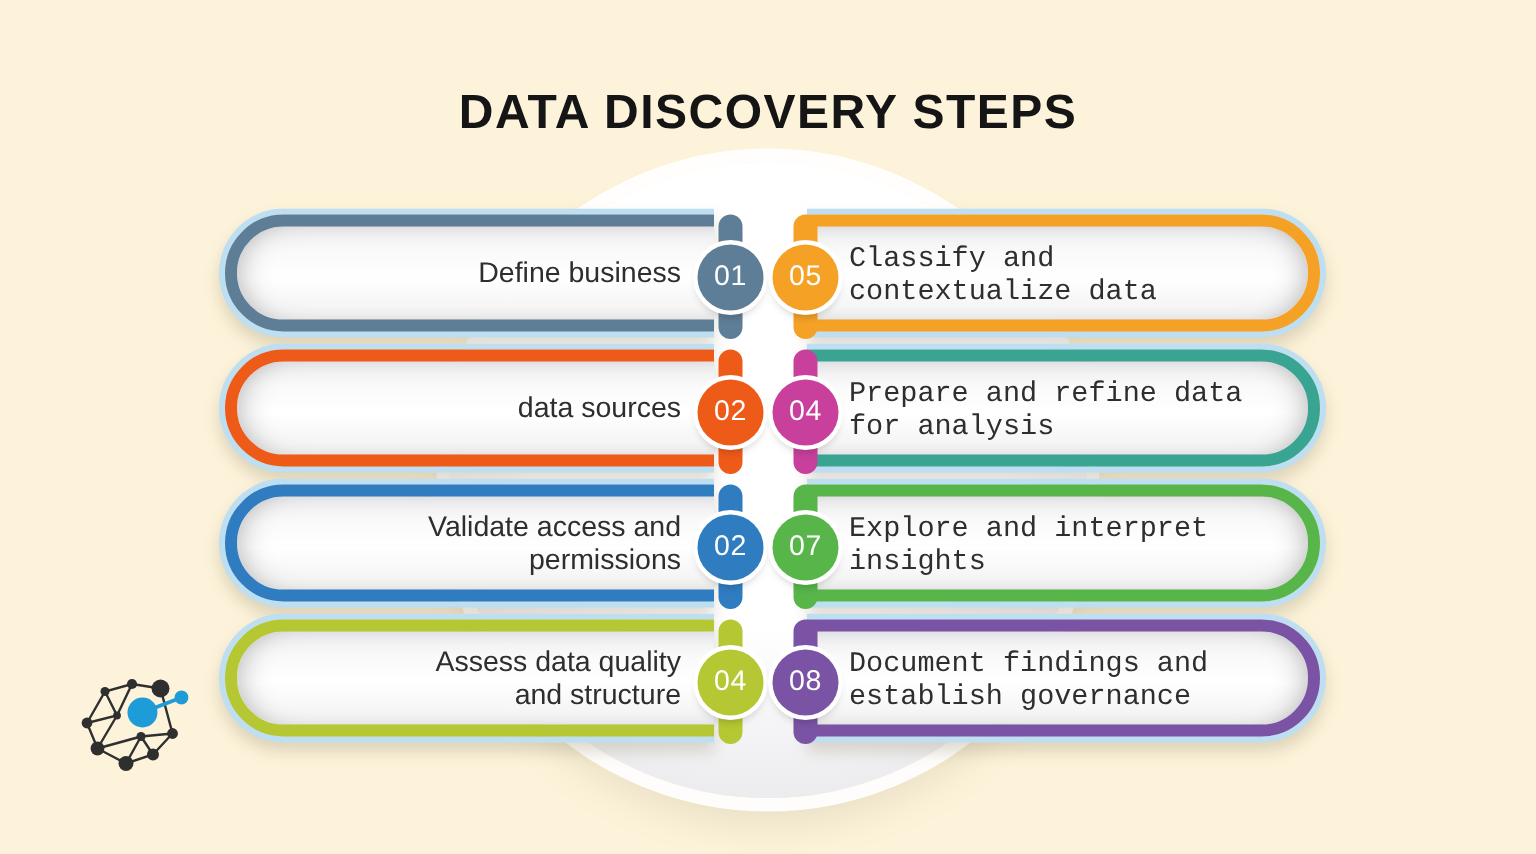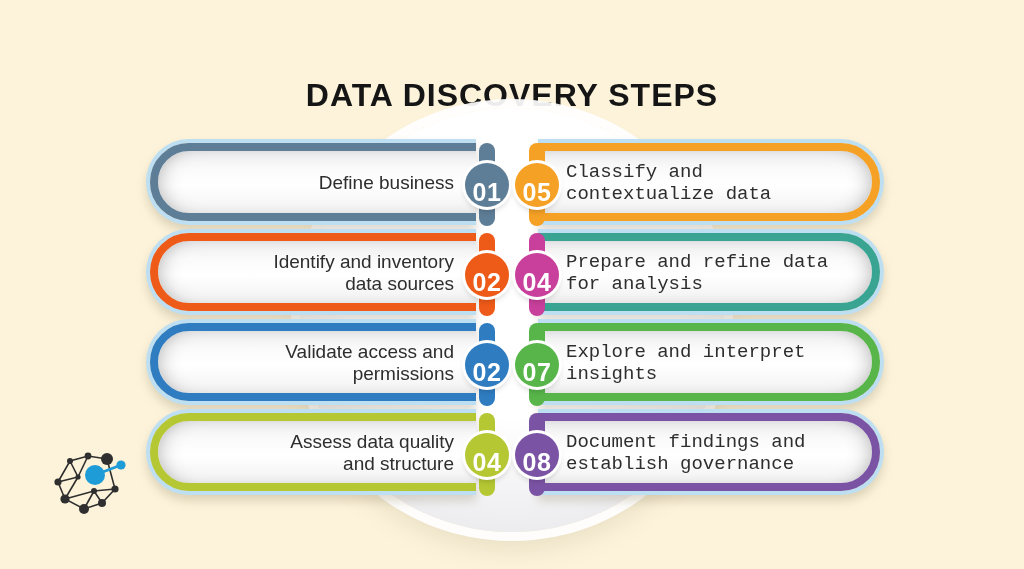--- a/index.html
+++ b/index.html
@@ -4,21 +4,21 @@
 <style>
   html,body{margin:0;padding:0;}
   body{
     width:1024px;height:569px;position:relative;overflow:hidden;
     background:#fcf3da;
     font-family:"Liberation Sans", sans-serif;
     --halo:#bedff2;
   }
   .title{
     position:absolute;top:56px;left:0;width:100%;text-align:center;
-    font-size:32px;font-weight:bold;letter-spacing:1px;color:#151515;margin-top:21px;
+    font-size:32px;font-weight:bold;letter-spacing:1px;color:#151515;
   }
   .center-circle{
     position:absolute;left:300px;top:108px;width:424px;height:424px;border-radius:50%;
     background:radial-gradient(circle at 50% 30%, #ffffff 0%, #ffffff 50%, #f1f1f3 74%, #e4e4e7 94%, #dcdcdf 100%);
     box-shadow:0 0 0 9px rgba(255,255,255,0.92), 0 16px 26px rgba(140,125,95,0.18);
     z-index:0;
   }
   
   .r0{--y:139px}.r1{--y:229px}.r2{--y:319px}.r3{--y:409px}
   
@@ -52,22 +52,22 @@
   .pill-clip.right .pill-text{align-items:flex-start;padding-left:28px;font-family:Liberation Mono, monospace;}
 
   .stem{
     position:absolute;top:calc(var(--y) + 4px);width:16px;height:83px;border-radius:8px;
     background:var(--accent);z-index:2;
   }
   .stem.cl{left:479px}.stem.cr{left:529px}
 
   .badge{
     position:absolute;top:calc(var(--y) + 24px);width:44px;height:44px;border-radius:50%;
-    background:var(--accent);color:#ffffff;font-weight:bold;font-size:25px;letter-spacing:0.5px;
-    display:flex;align-items:flex-end;justify-content:center;z-index:3;
+    background:var(--accent);color:#ffffff;font-weight:normal;font-size:19px;letter-spacing:0.5px;
+    display:flex;align-items:center;justify-content:center;z-index:3;
     box-shadow:0 0 0 3px #ffffff, 0 4px 6px rgba(0,0,0,0.20);
   }
   .badge.cl{left:465px}.badge.cr{left:515px}
 
   .logo{position:absolute;left:50px;top:450px;z-index:4;}
 </style>
 </head>
 <body>
 
 <div class="title">DATA DISCOVERY STEPS</div>
@@ -84,21 +84,20 @@
   <div class="pill"></div>
   <div class="pill-text">
     <span>Classify and</span>
     <span>contextualize data</span>
   </div>
 </div>
 
 <div class="pill-clip left r1 s2">
   <div class="pill"></div>
   <div class="pill-text">
-    <span>Identify and inventory</span>
     <span>data sources</span>
   </div>
 </div>
 <div class="pill-clip right r1 s6">
   <div class="pill"></div>
   <div class="pill-text">
     <span>Prepare and refine data</span>
     <span>for analysis</span>
   </div>
 </div>

